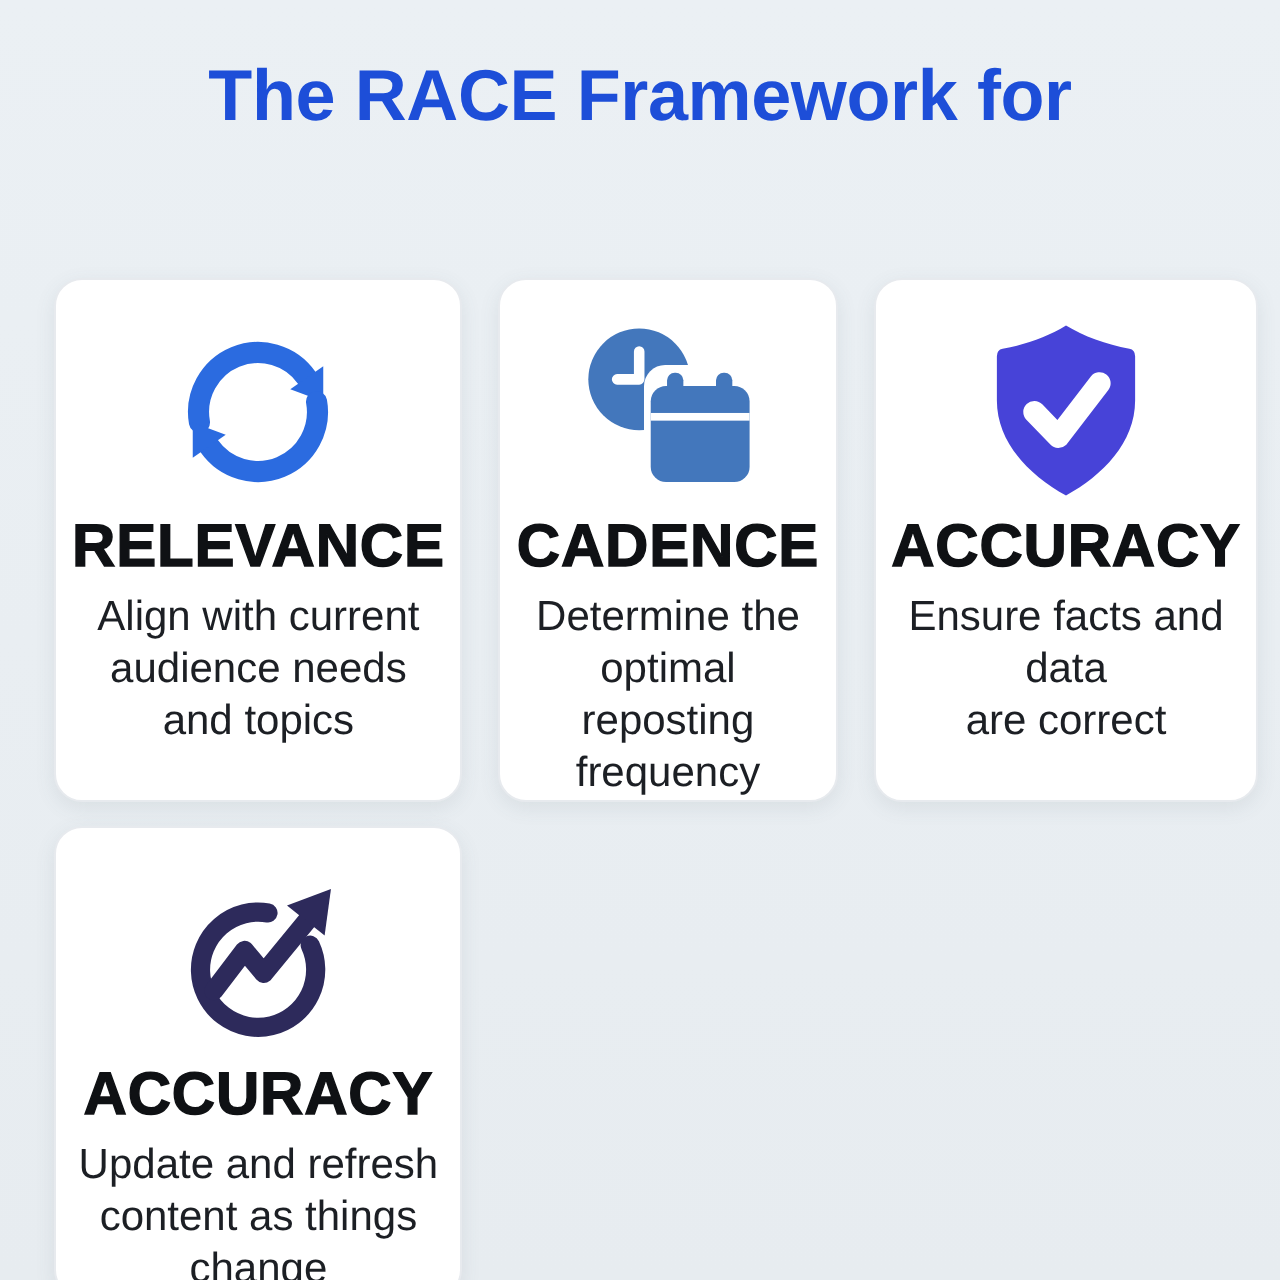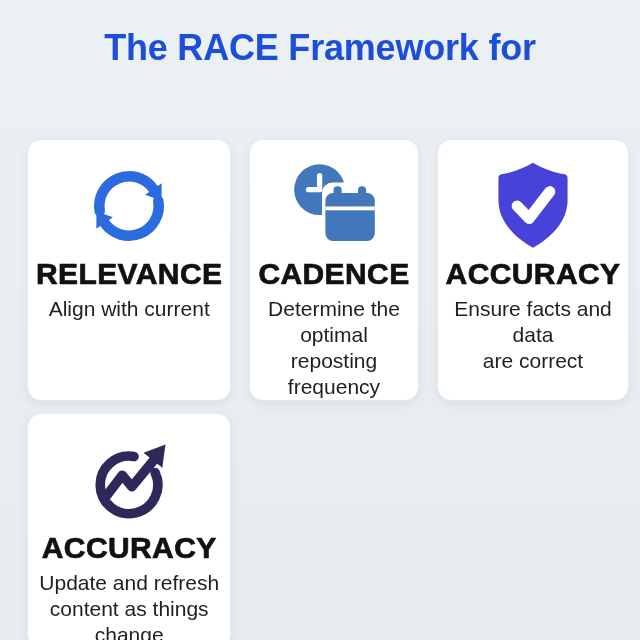--- a/index.html
+++ b/index.html
@@ -61,20 +61,21 @@
       <svg viewBox="0 0 100 100">
         <path d="M 19.5 55.4 A 31 31 0 0 1 75.4 32.2" fill="none" stroke="currentColor" stroke-width="11" stroke-linecap="round"></path>
         <polygon points="84,44.5 84,26.2 66.8,38.2" fill="currentColor"></polygon>
         <path d="M 80.5 44.6 A 31 31 0 0 1 24.6 67.8" fill="none" stroke="currentColor" stroke-width="11" stroke-linecap="round"></path>
         <polygon points="16,55.5 16,73.8 33.2,61.8" fill="currentColor"></polygon>
       </svg>
     </span>
     <div class="card-title">RELEVANCE</div>
     <div class="card-desc">
       <div>Align with current</div>
+      <div>audience needs and topics</div>
     </div>
   </div>
 
   <div class="card">
     <span class="icon" style="color: rgb(67, 119, 188);">
       <svg viewBox="0 0 100 100">
         <circle cx="35" cy="33" r="26.5" fill="currentColor"></circle>
         <path d="M35 18.5 L35 33 L23.5 33" fill="none" stroke="#FFFFFF" stroke-width="5.5" stroke-linecap="round" stroke-linejoin="round"></path>
         <rect x="37.5" y="25.5" width="59" height="64" rx="11" fill="#FFFFFF"></rect>
         <rect x="49.5" y="29.5" width="8.5" height="13" rx="4" fill="currentColor"></rect>

